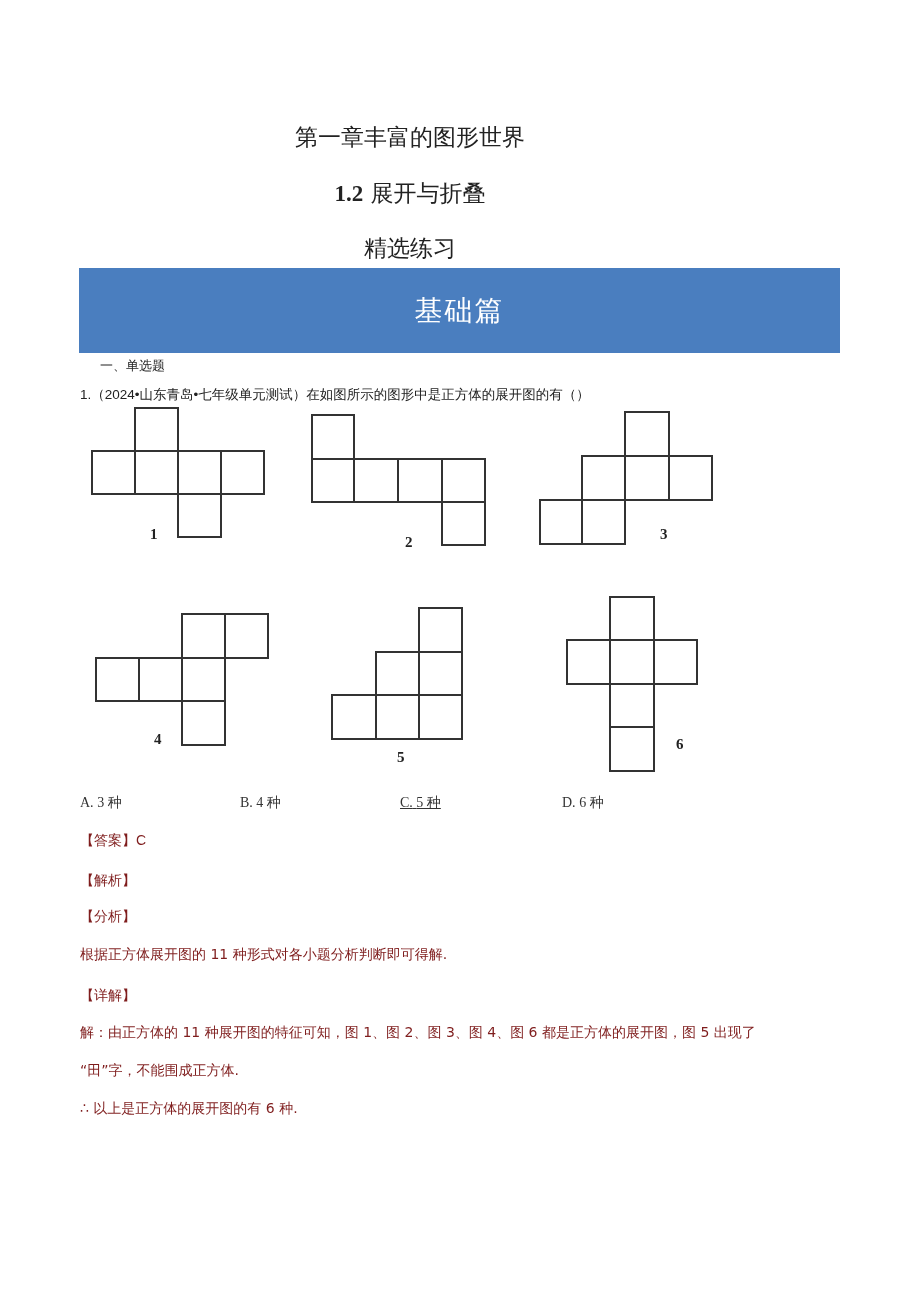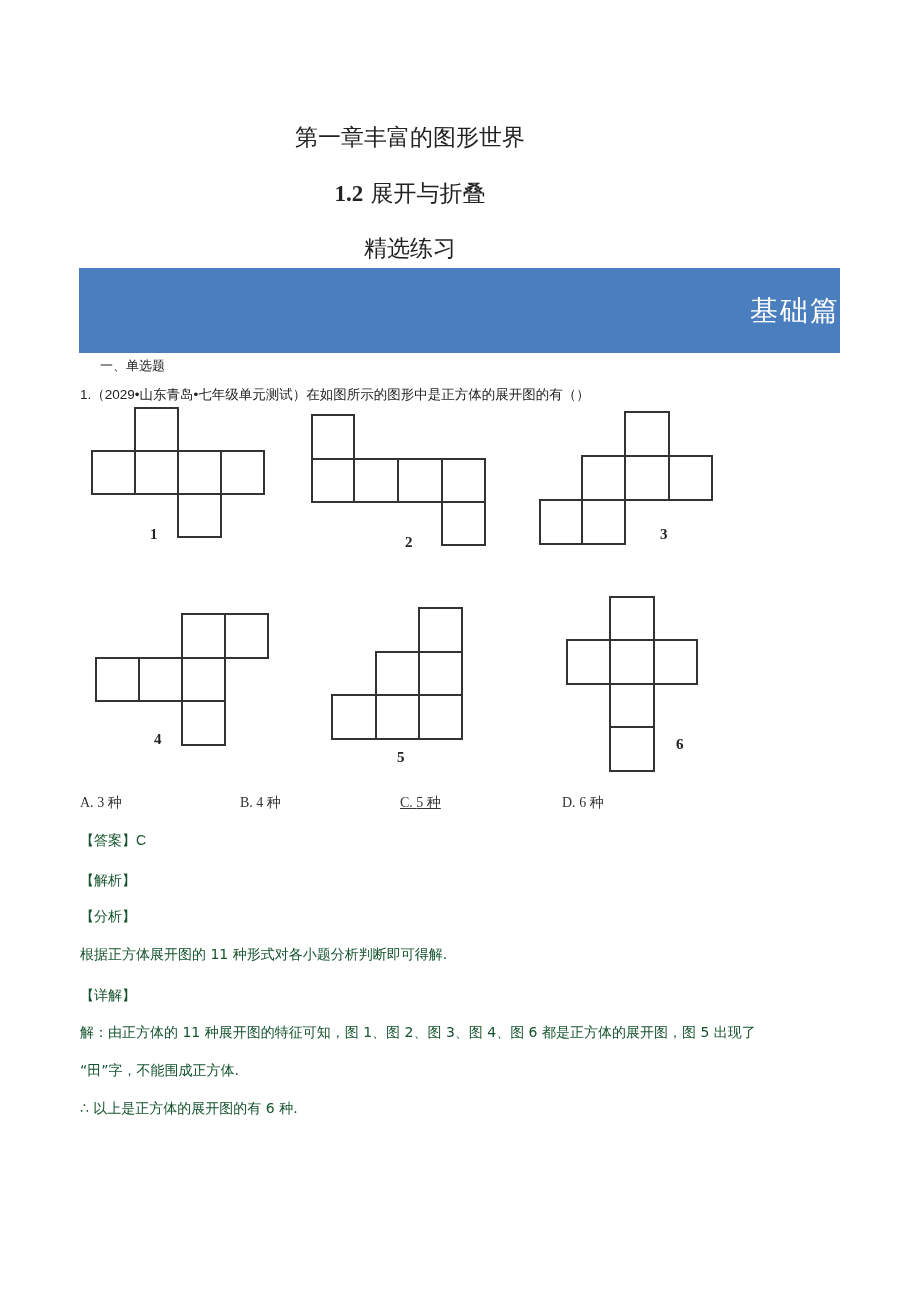--- a/index.html
+++ b/index.html
@@ -2,44 +2,44 @@
 <html><head>
 <meta charset="utf-8">
 <style>
   html, body { margin: 0; padding: 0; background: #ffffff; }
   body { width: 920px; height: 1301px; position: relative; overflow: hidden;
          font-family: "DejaVu Serif", "Liberation Serif", serif; color: #222; }
   .abs { position: absolute; }
   .title { left: 0; width: 820px; text-align: center; font-size: 23px; color: #222; }
   .title b { font-family: "Liberation Serif", serif; font-weight: bold; }
   .banner { left: 79px; top: 268px; width: 761px; height: 85px; background: #4a7ebf;
-            display: flex; align-items: center; justify-content: flex-end; }
+            display: flex; align-items: center; justify-content: center; }
   .banner span { color: #ffffff; font-size: 28px; letter-spacing: 2px; font-family: "DejaVu Serif", serif; }
   .sec { left: 80px; top: 357px; font-size: 13px; color: #222; font-family: "DejaVu Sans", sans-serif; margin-left: 20px; }
   .q { left: 80px; top: 386px; font-size: 13.5px; color: #222; font-family: "Liberation Sans", sans-serif; }
   svg.fig { position: absolute; left: 0; top: 0; }
   .lbl { font-family: "Liberation Serif", serif; font-weight: bold; font-size: 15px; color: #222; }
   .opt { font-size: 14px; color: #333; font-family: "Liberation Serif", serif; top: 794px; }
-  .red { color: #14532d; font-family: "DejaVu Sans", sans-serif; font-size: 14px; }
+  .red { color: #7f1d1d; font-family: "DejaVu Sans", sans-serif; font-size: 14px; }
   .red .num { font-family: "Liberation Sans", sans-serif; }
 </style>
 </head>
 <body>
 
 <div class="abs title" style="top:122px;">第一章丰富的图形世界</div>
 <div class="abs title" style="top:178px;text-align:center;"><b>1.2</b> <span>展开与折叠</span></div>
 <div class="abs title" style="top:233px;">精选练习</div>
 
 <div class="abs banner">
     <span>基础篇</span>
   </div>
 
 <div class="abs sec">一、单选题</div>
 <div class="abs q">
-  <span>1.</span><span>（2029•山东青岛•七年级单元测试）</span><span>在如图所示的图形中是正方体的展开图的有（）</span>
+  <span>1.</span><span>（2024•山东青岛•七年级单元测试）</span><span>在如图所示的图形中是正方体的展开图的有（）</span>
 </div>
 
 <svg class="fig" width="920" height="800">
   <g fill="none" stroke="#333" stroke-width="2">
 
     <g>
       <rect x="135" y="408" width="43" height="43"></rect>
       <rect x="92" y="451" width="43" height="43"></rect>
         <rect x="135" y="451" width="43" height="43"></rect>
       <rect x="178" y="451" width="43" height="43"></rect>

